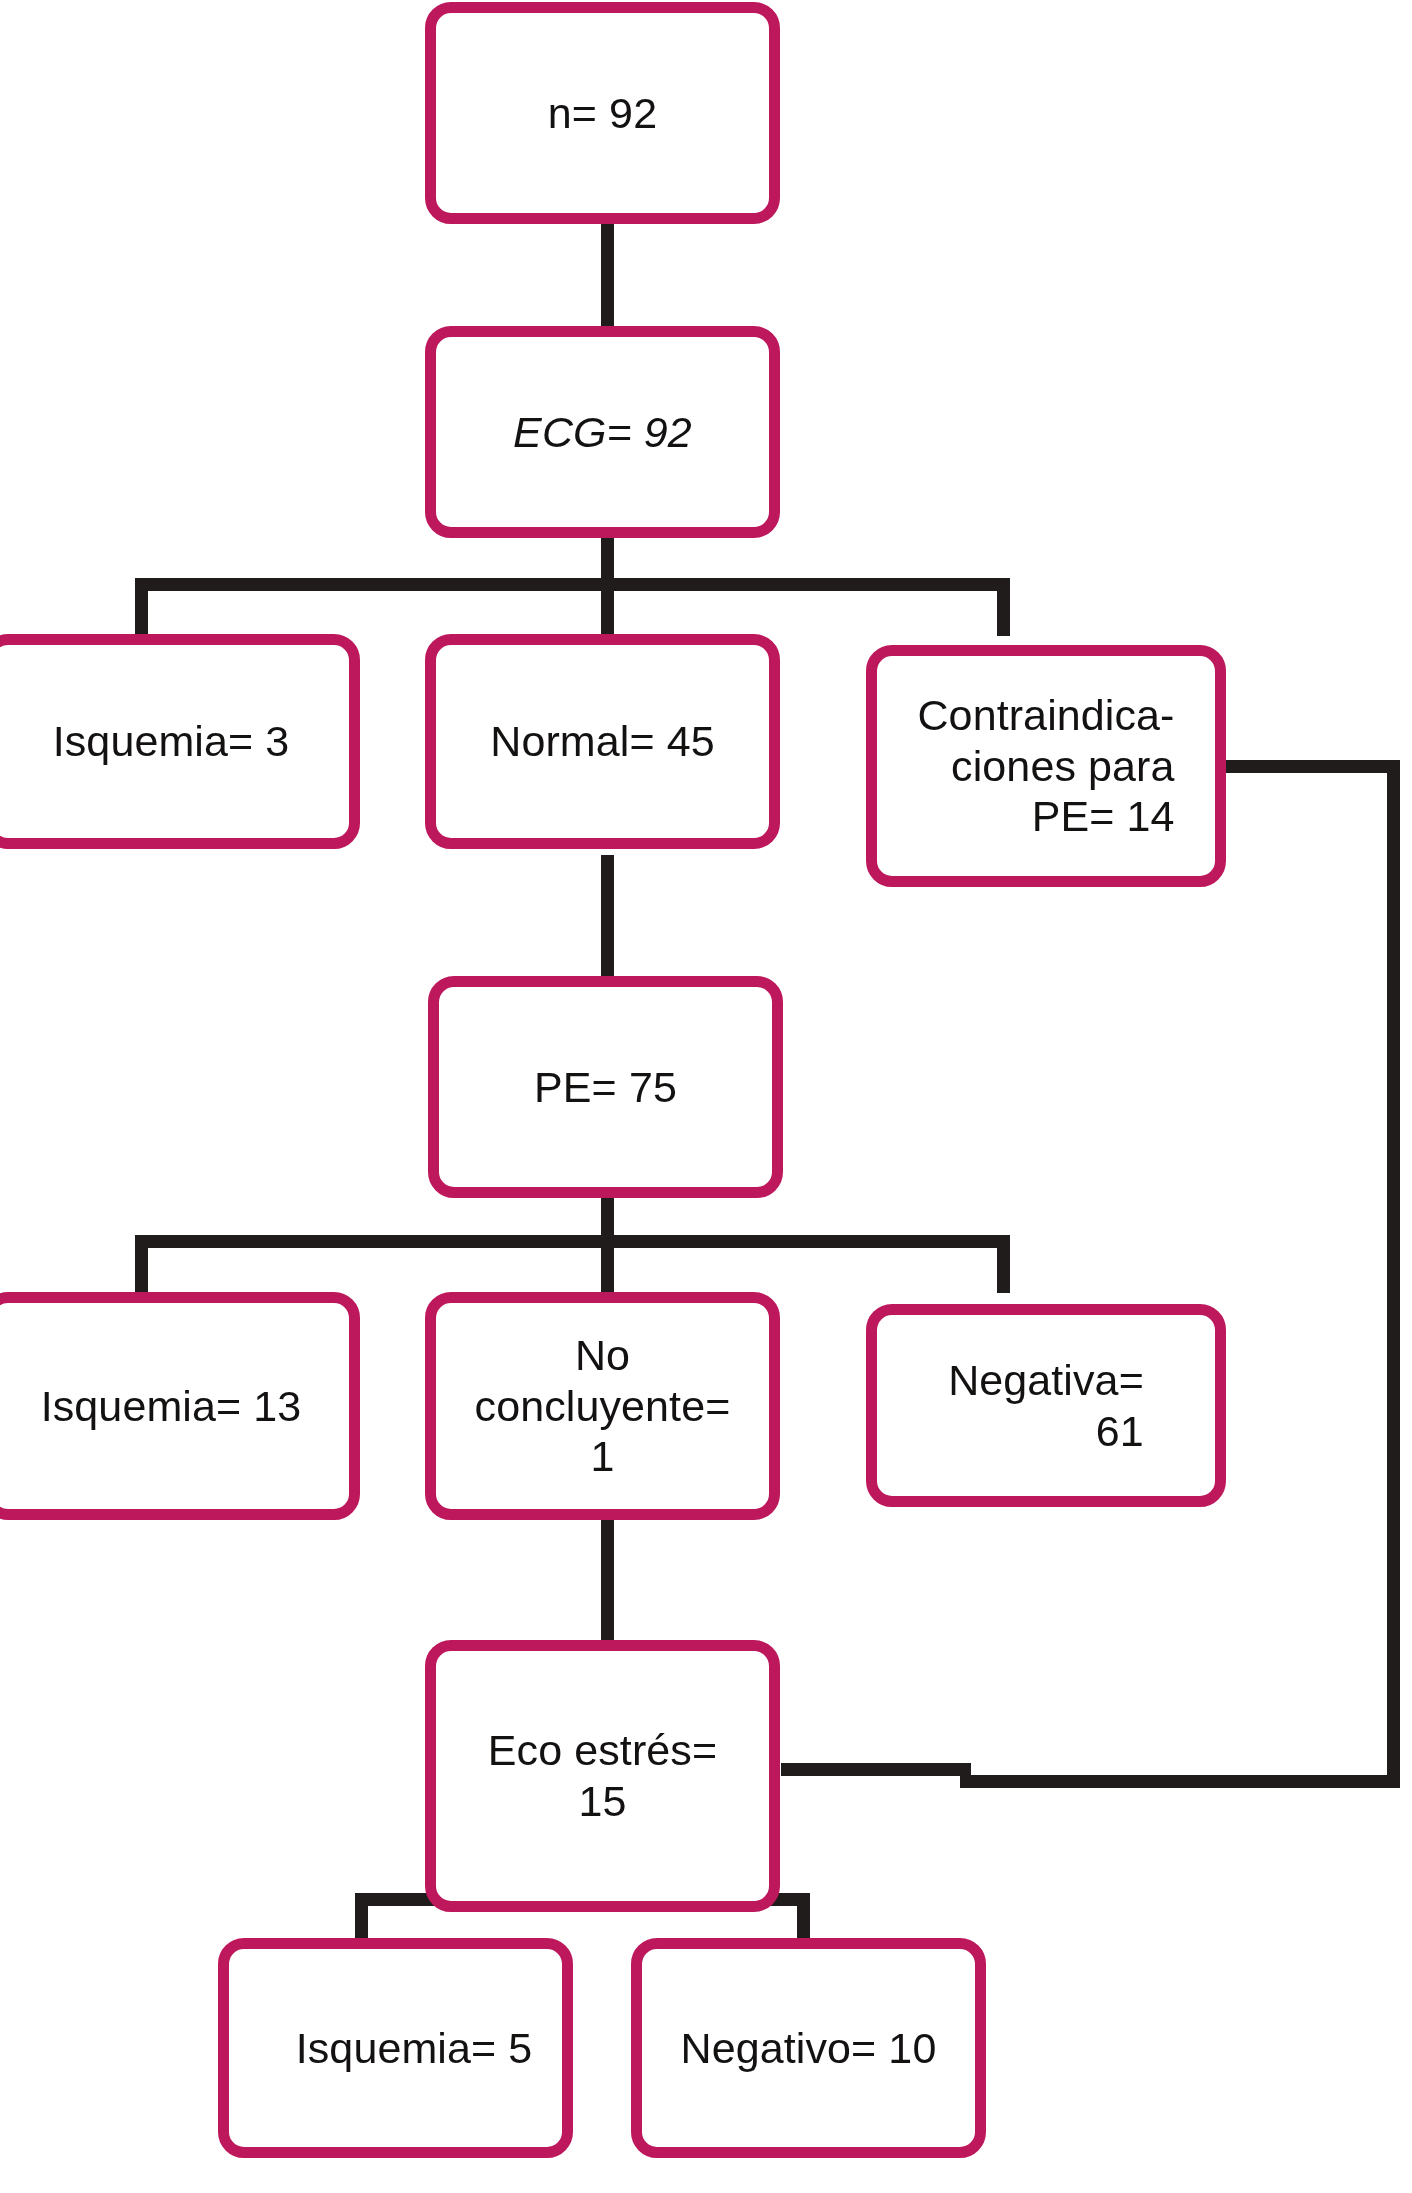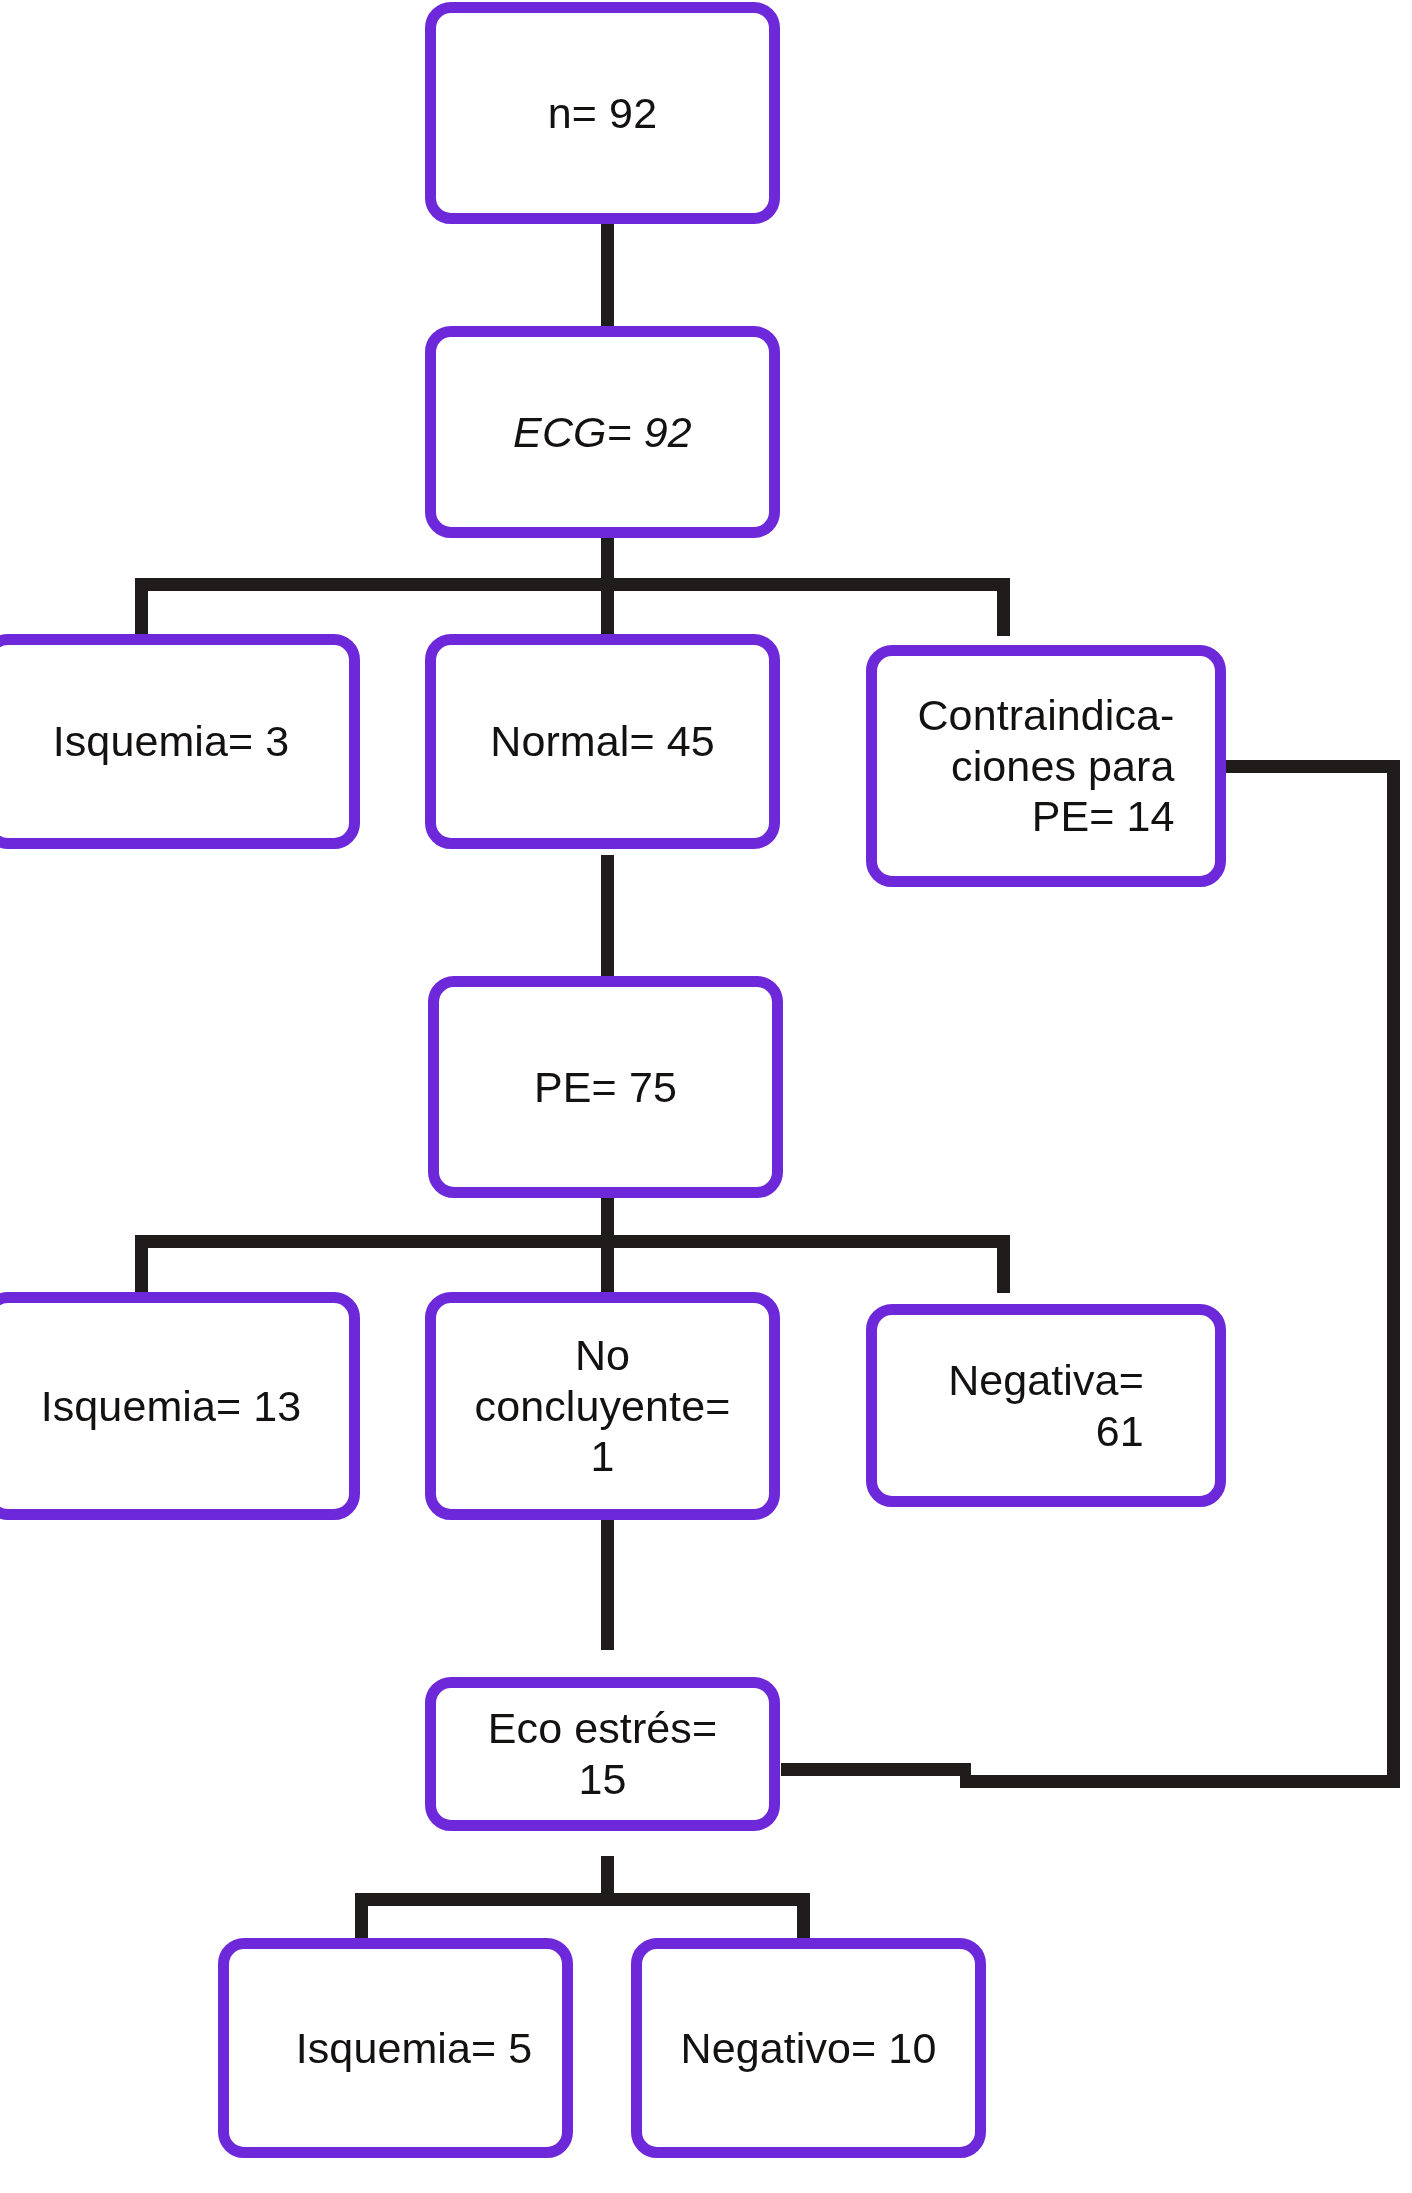--- a/index.html
+++ b/index.html
@@ -12,21 +12,21 @@
     width: 1412px;
     height: 2193px;
     background: #ffffff;
     overflow: hidden;
     font-family: "Liberation Sans", "DejaVu Sans", sans-serif;
   }
   .node {
     position: absolute;
     box-sizing: border-box;
     background: #ffffff;
-    border: 11px solid #6d28d9;
+    border: 11px solid #be185d;
     border-radius: 26px;
     display: flex;
     align-items: center;
     justify-content: center;
     z-index: 5;
   }
   .node .label {
     font-size: 43px;
     line-height: 1.18;
     color: #141111;
@@ -115,21 +115,21 @@
     <span class="label">No
 concluyente=
 1</span>
   </div>
 
   <div class="node" style="left:866px; top:1304px; width:360px; height:203px;">
     <span class="label align-right">Negativa=
 61</span>
   </div>
 
-  <div class="node" style="left:425px; top:1640px; width:355px; height:154px;margin-top:37px;">
+  <div class="node" style="left:425px; top:1640px; width:355px; height:272px;">
     <span class="label">Eco estrés=
 15</span>
   </div>
 
   <div class="node" style="left:218px; top:1938px; width:355px; height:220px;padding-left:37px;">
     <span class="label">Isquemia= 5</span>
   </div>
 
   <div class="node" style="left:631px; top:1938px; width:355px; height:220px;">
     <span class="label">Negativo= 10</span>

